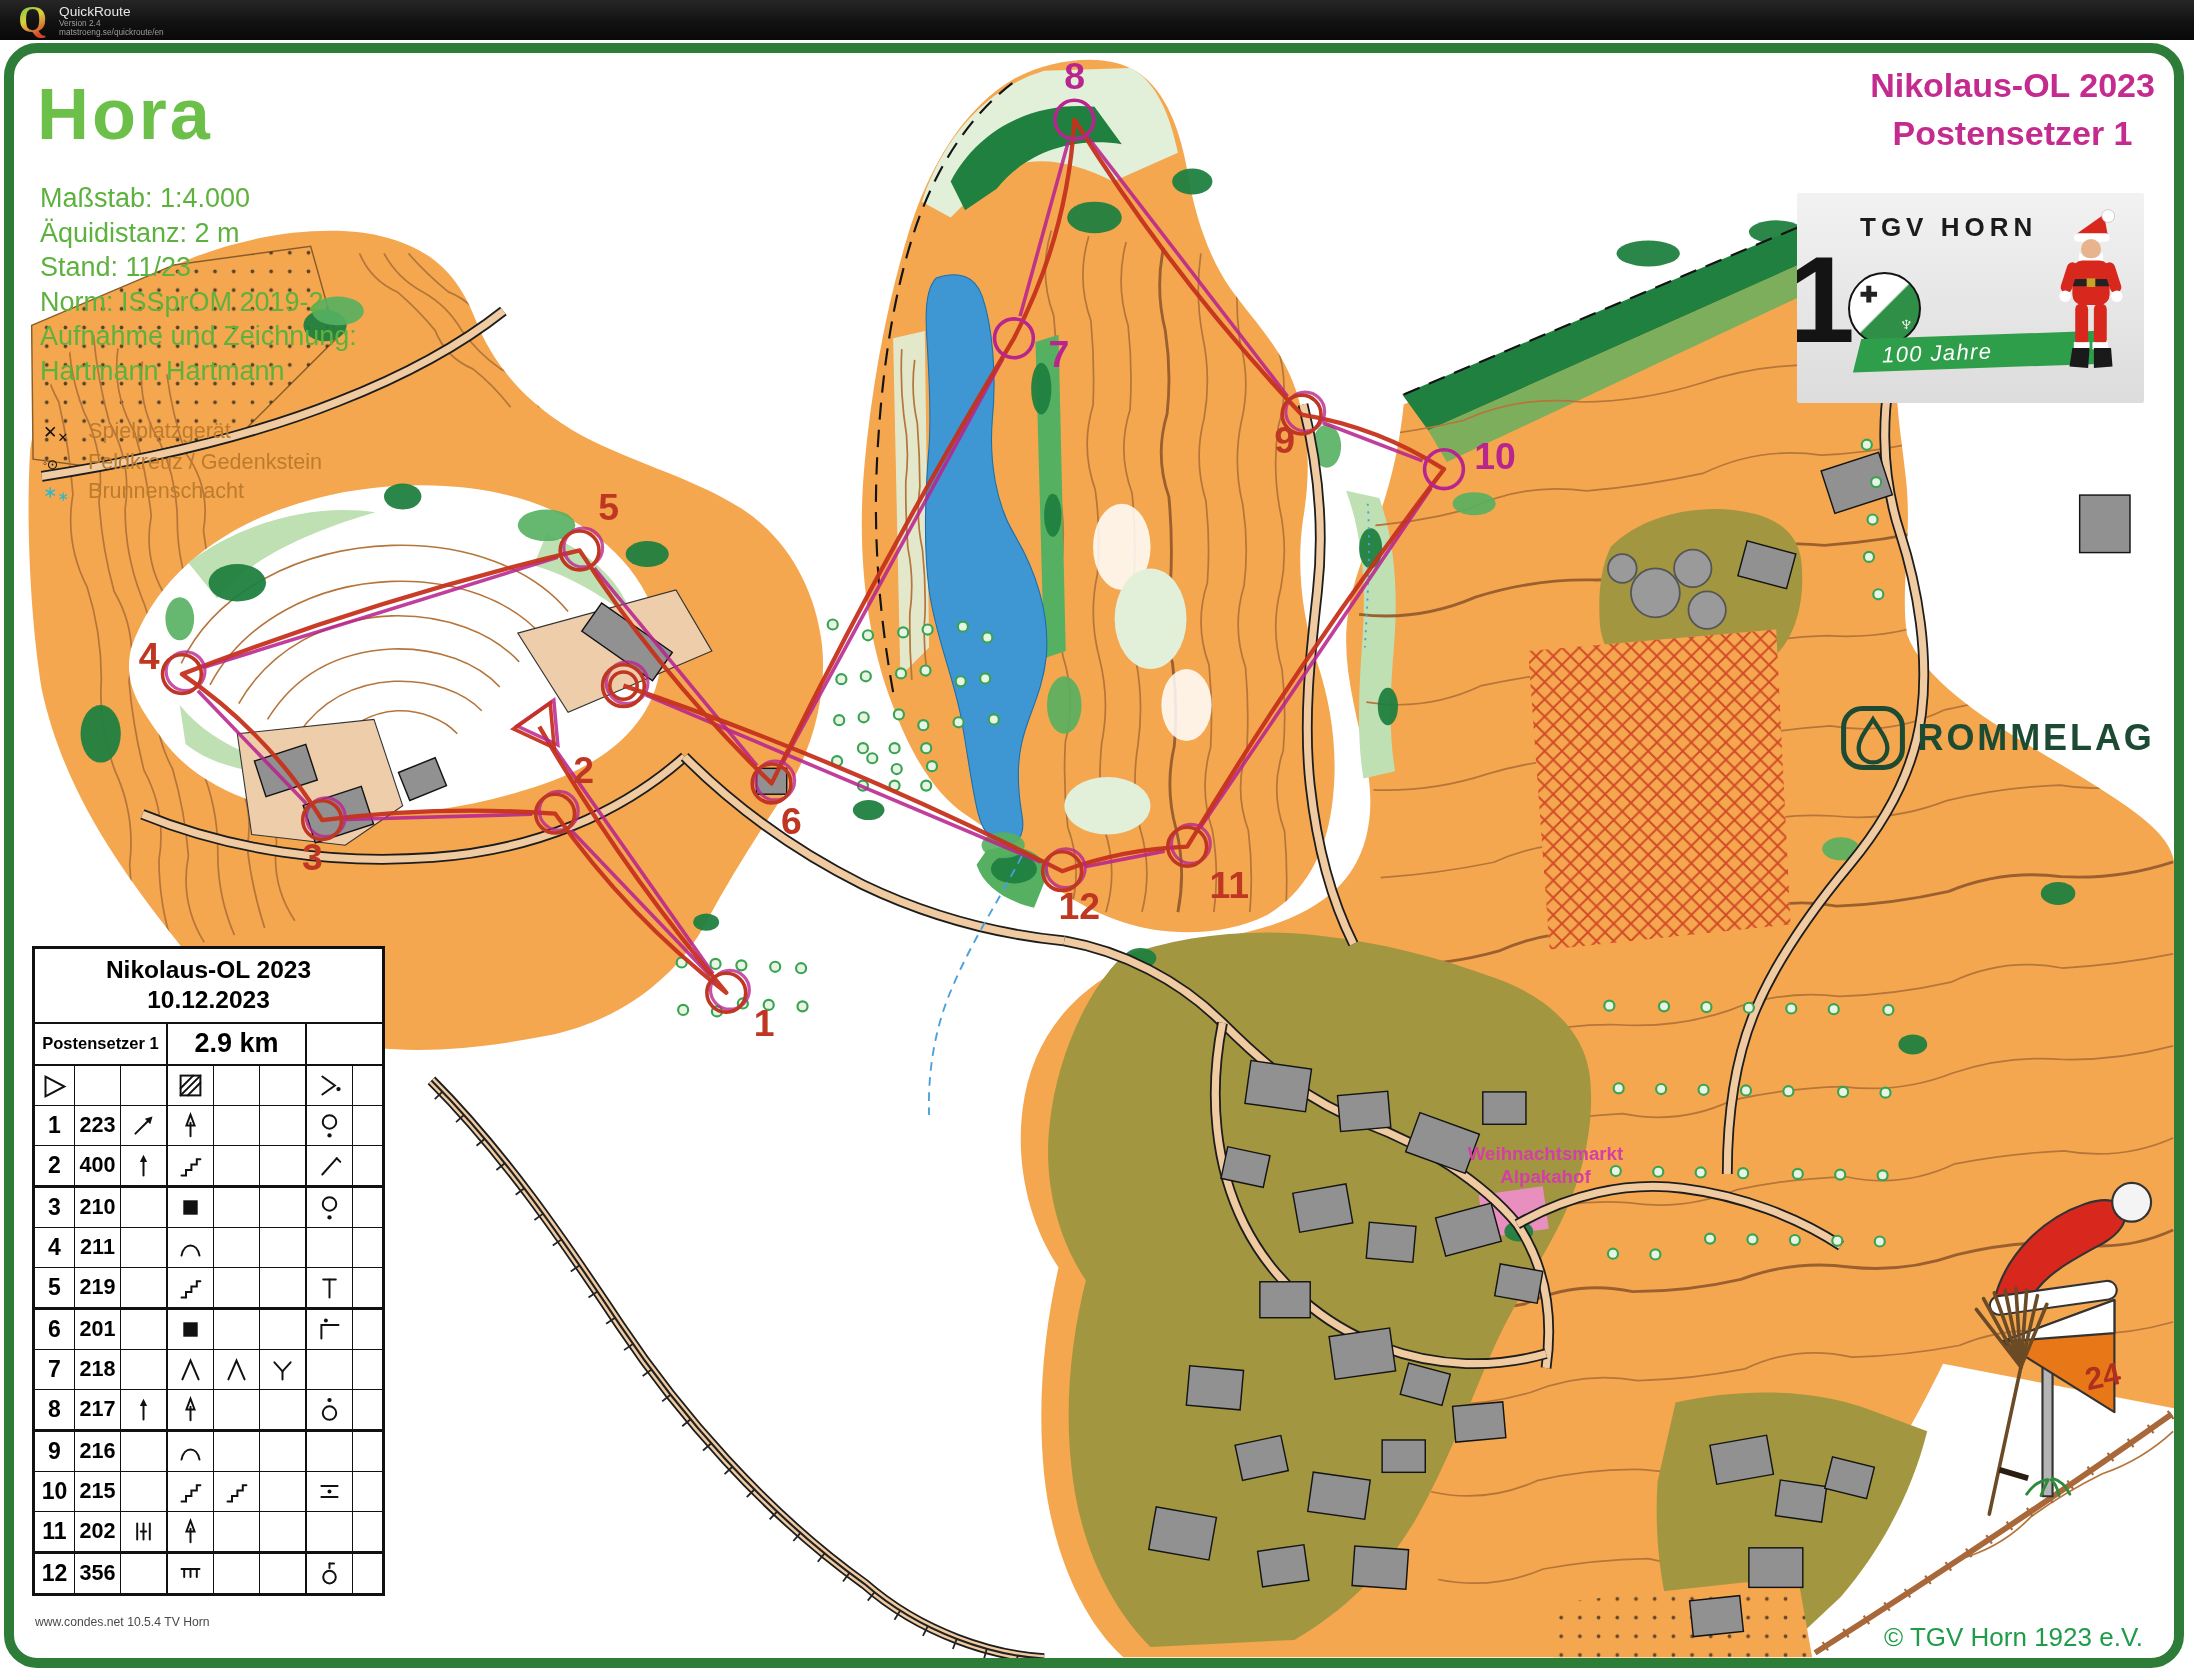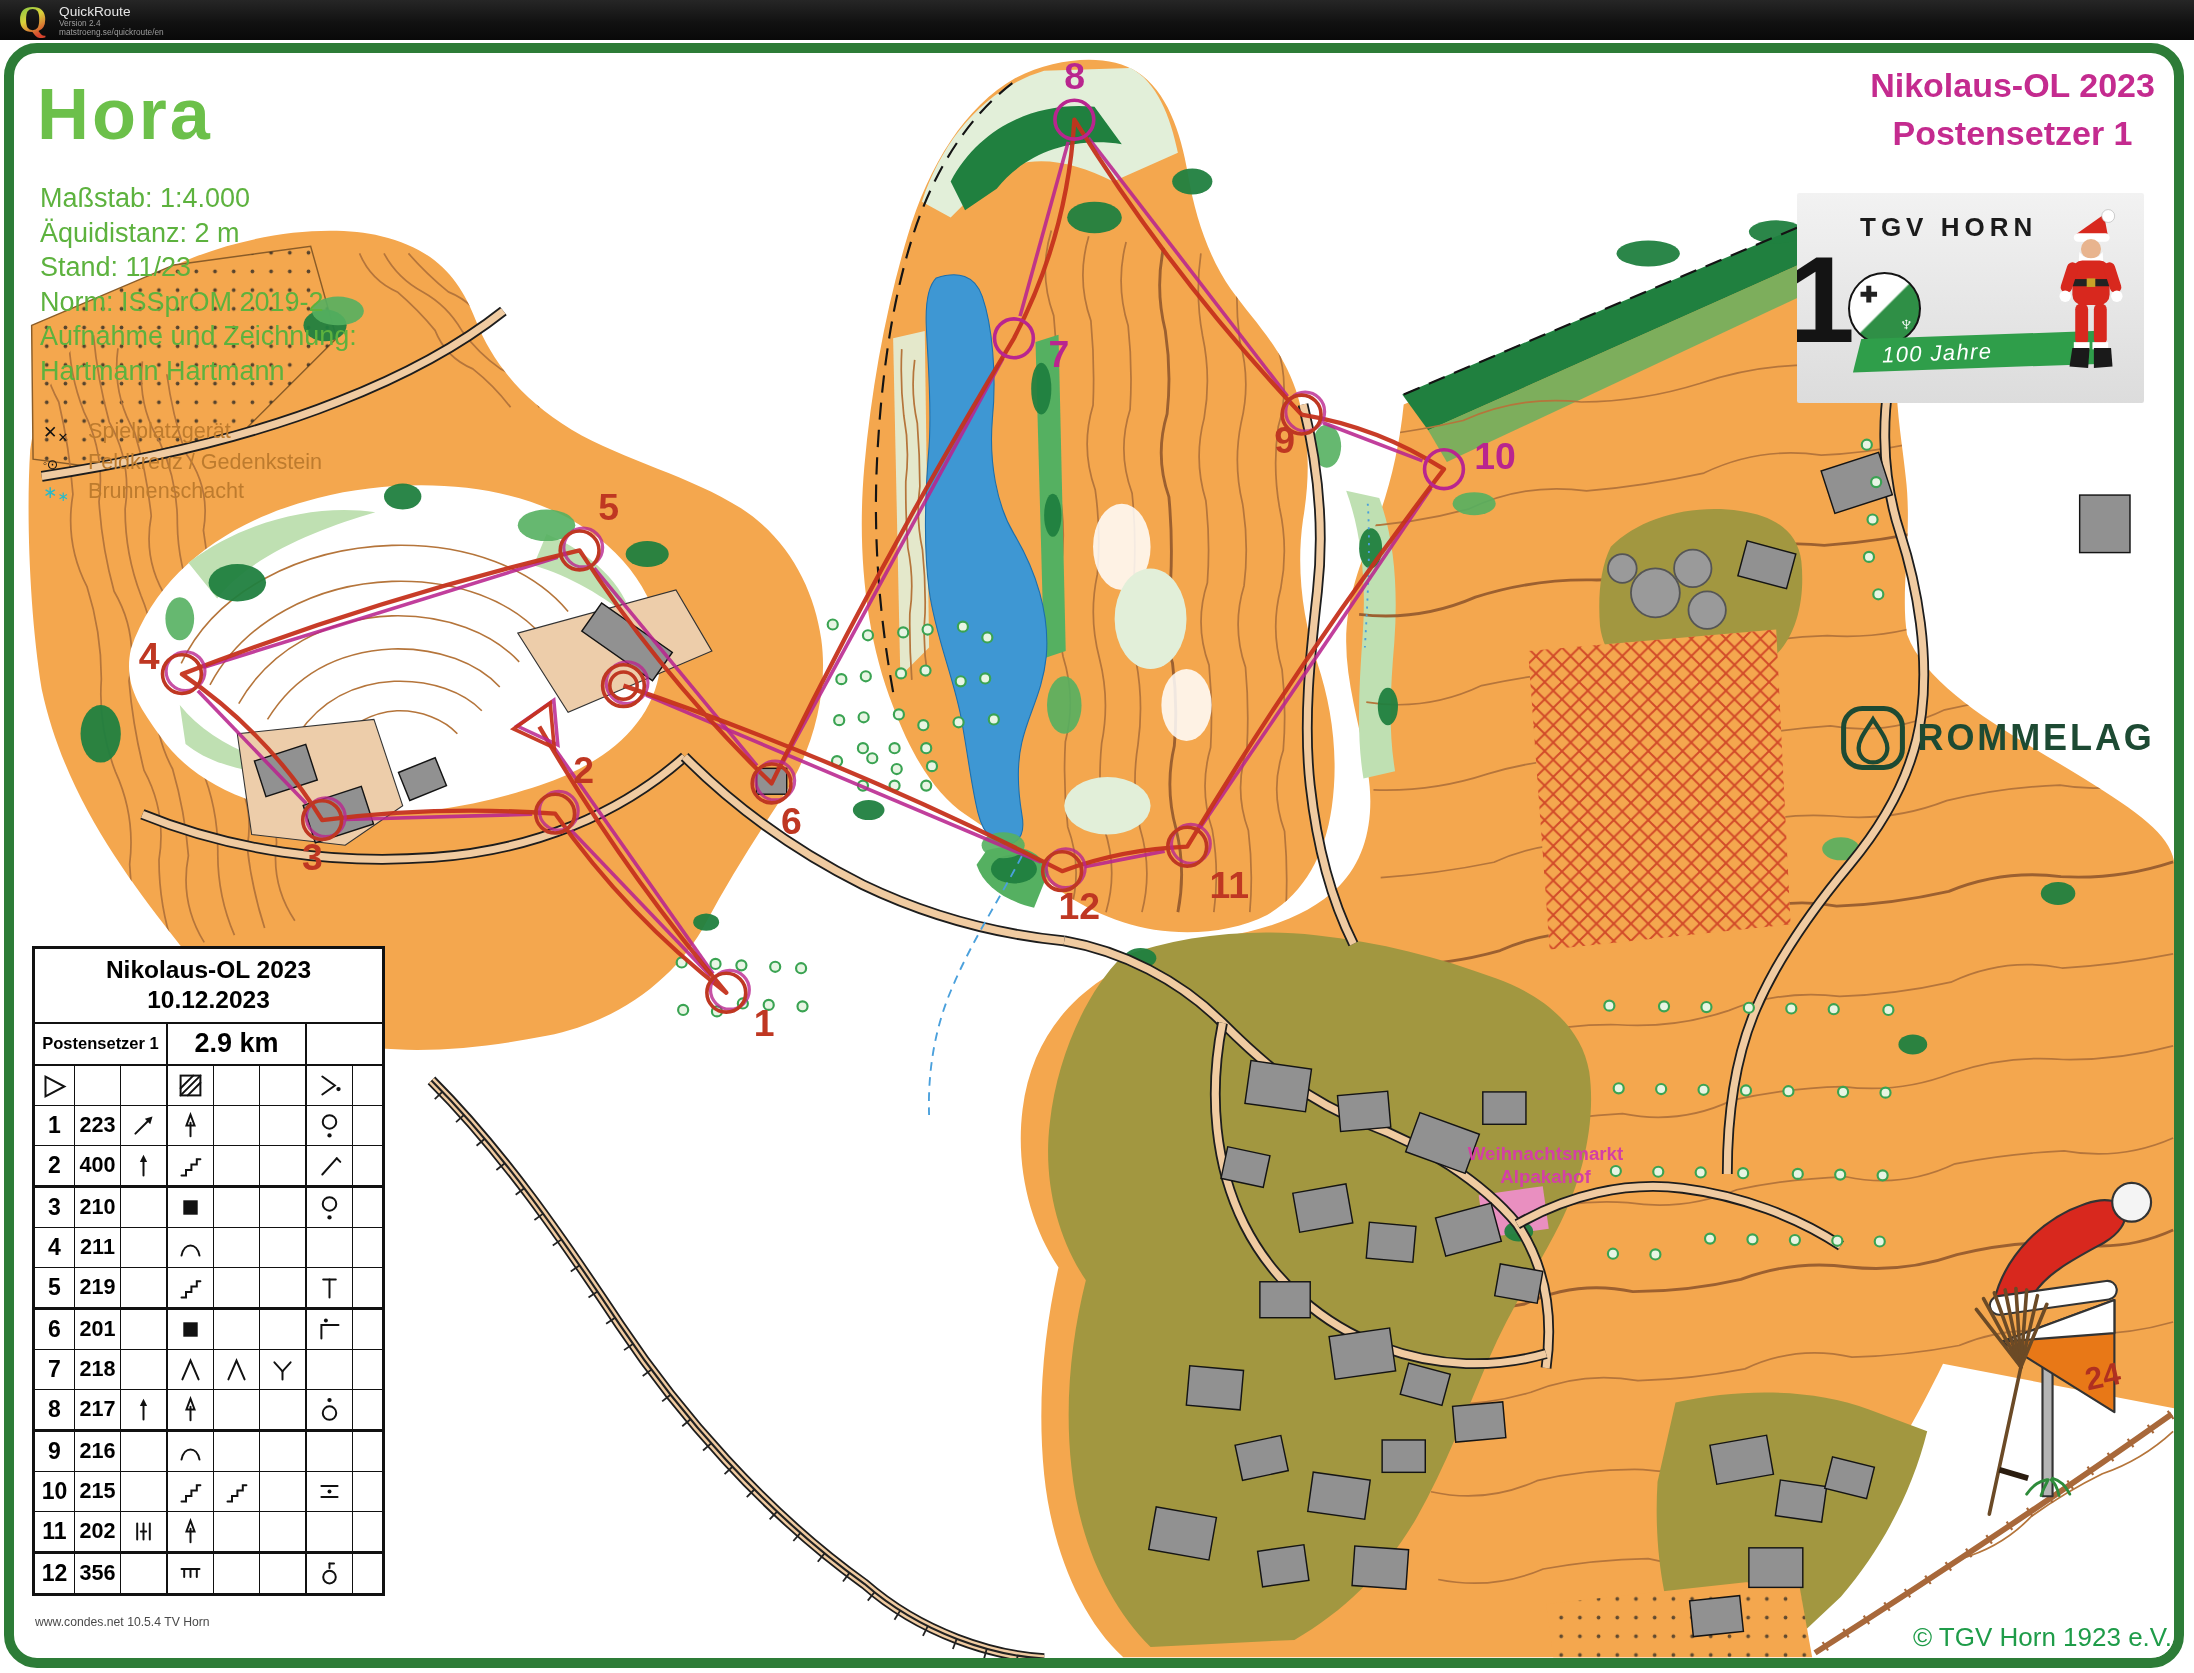--- a/index.html
+++ b/index.html
@@ -38,21 +38,21 @@
   .tgv-banner{position:absolute;left:60px;top:142px;width:245px;height:33px;background:#2f9e4a;
     transform:rotate(-2deg) skewX(-16deg);}
   .tgv-banner span{display:block;transform:skewX(16deg);font-size:22px;font-style:italic;
     color:#fff;padding:3.6px 0 0 24.5px;letter-spacing:1.4px;}
   .tgv-santa{position:absolute;right:10px;top:14.4px;}
   .rommelag{left:1840px;top:705px;display:flex;align-items:center;gap:11.5px;}
   .rommelag .rm-text{font-size:36px;font-weight:700;color:#1d4a33;letter-spacing:2.9px;}
   .wm-note{left:1459px;top:1142px;width:173px;text-align:center;font-size:18.7px;font-weight:700;
     color:#d43fa6;line-height:1.25;}
   .condes{left:35px;top:1615px;font-size:12.2px;color:#4a4a4a;}
-  .copyright{left:1884px;top:1622px;width:288px;text-align:right;font-size:26px;color:#1f9c49;}
+  .copyright{left:1884px;top:1622px;width:288px;font-size:26px;color:#1f9c49;}
   .santa-flag{left:1933px;top:1126px;}
   
   .csheet{left:32px;top:946px;z-index:25;}
   .csheet table{border-collapse:collapse;background:#fff;border:3.6px solid #111;}
   .csheet td{border:1.4px solid #111;text-align:center;vertical-align:middle;padding:0;
     font-family:"Liberation Sans",sans-serif;}
   .csheet td.thickR{border-right-width:2.9px;}
   .csheet tr.thickB td{border-bottom-width:3.6px;}
   .cs-title{font-size:24.5px;font-weight:700;line-height:1.25;padding:5.8px 0 !important;}
   .cs-course{font-size:16.5px;font-weight:700;}

